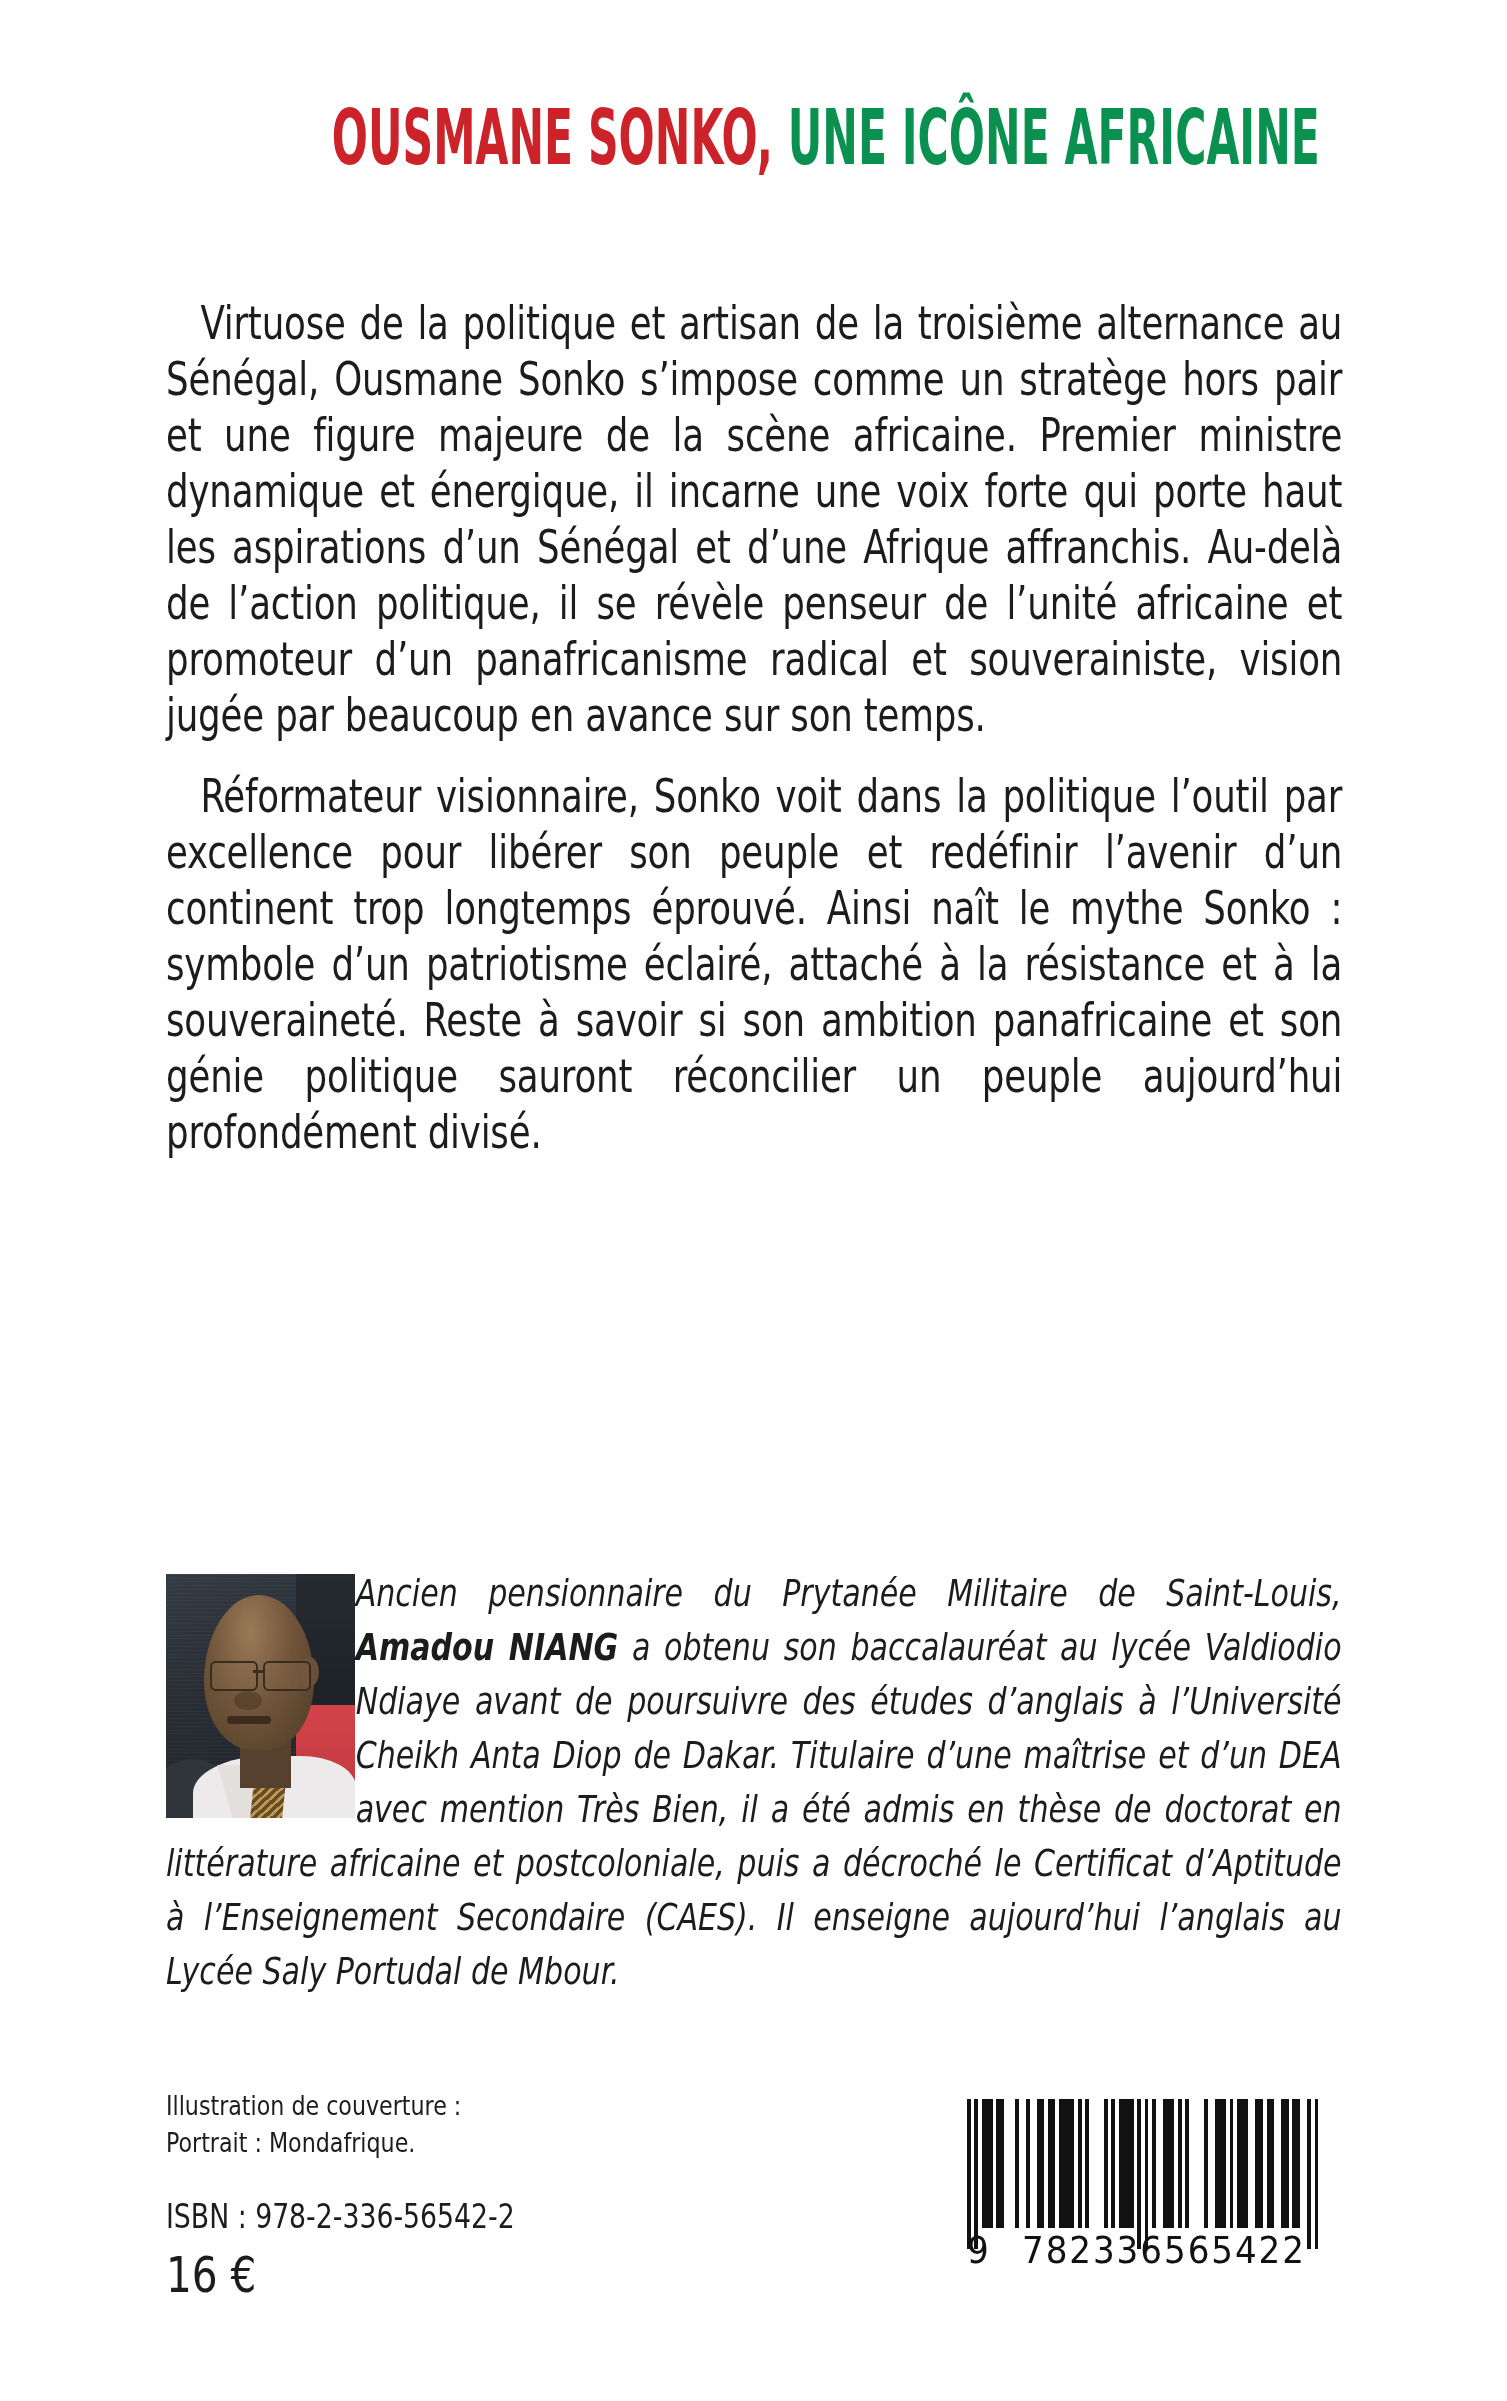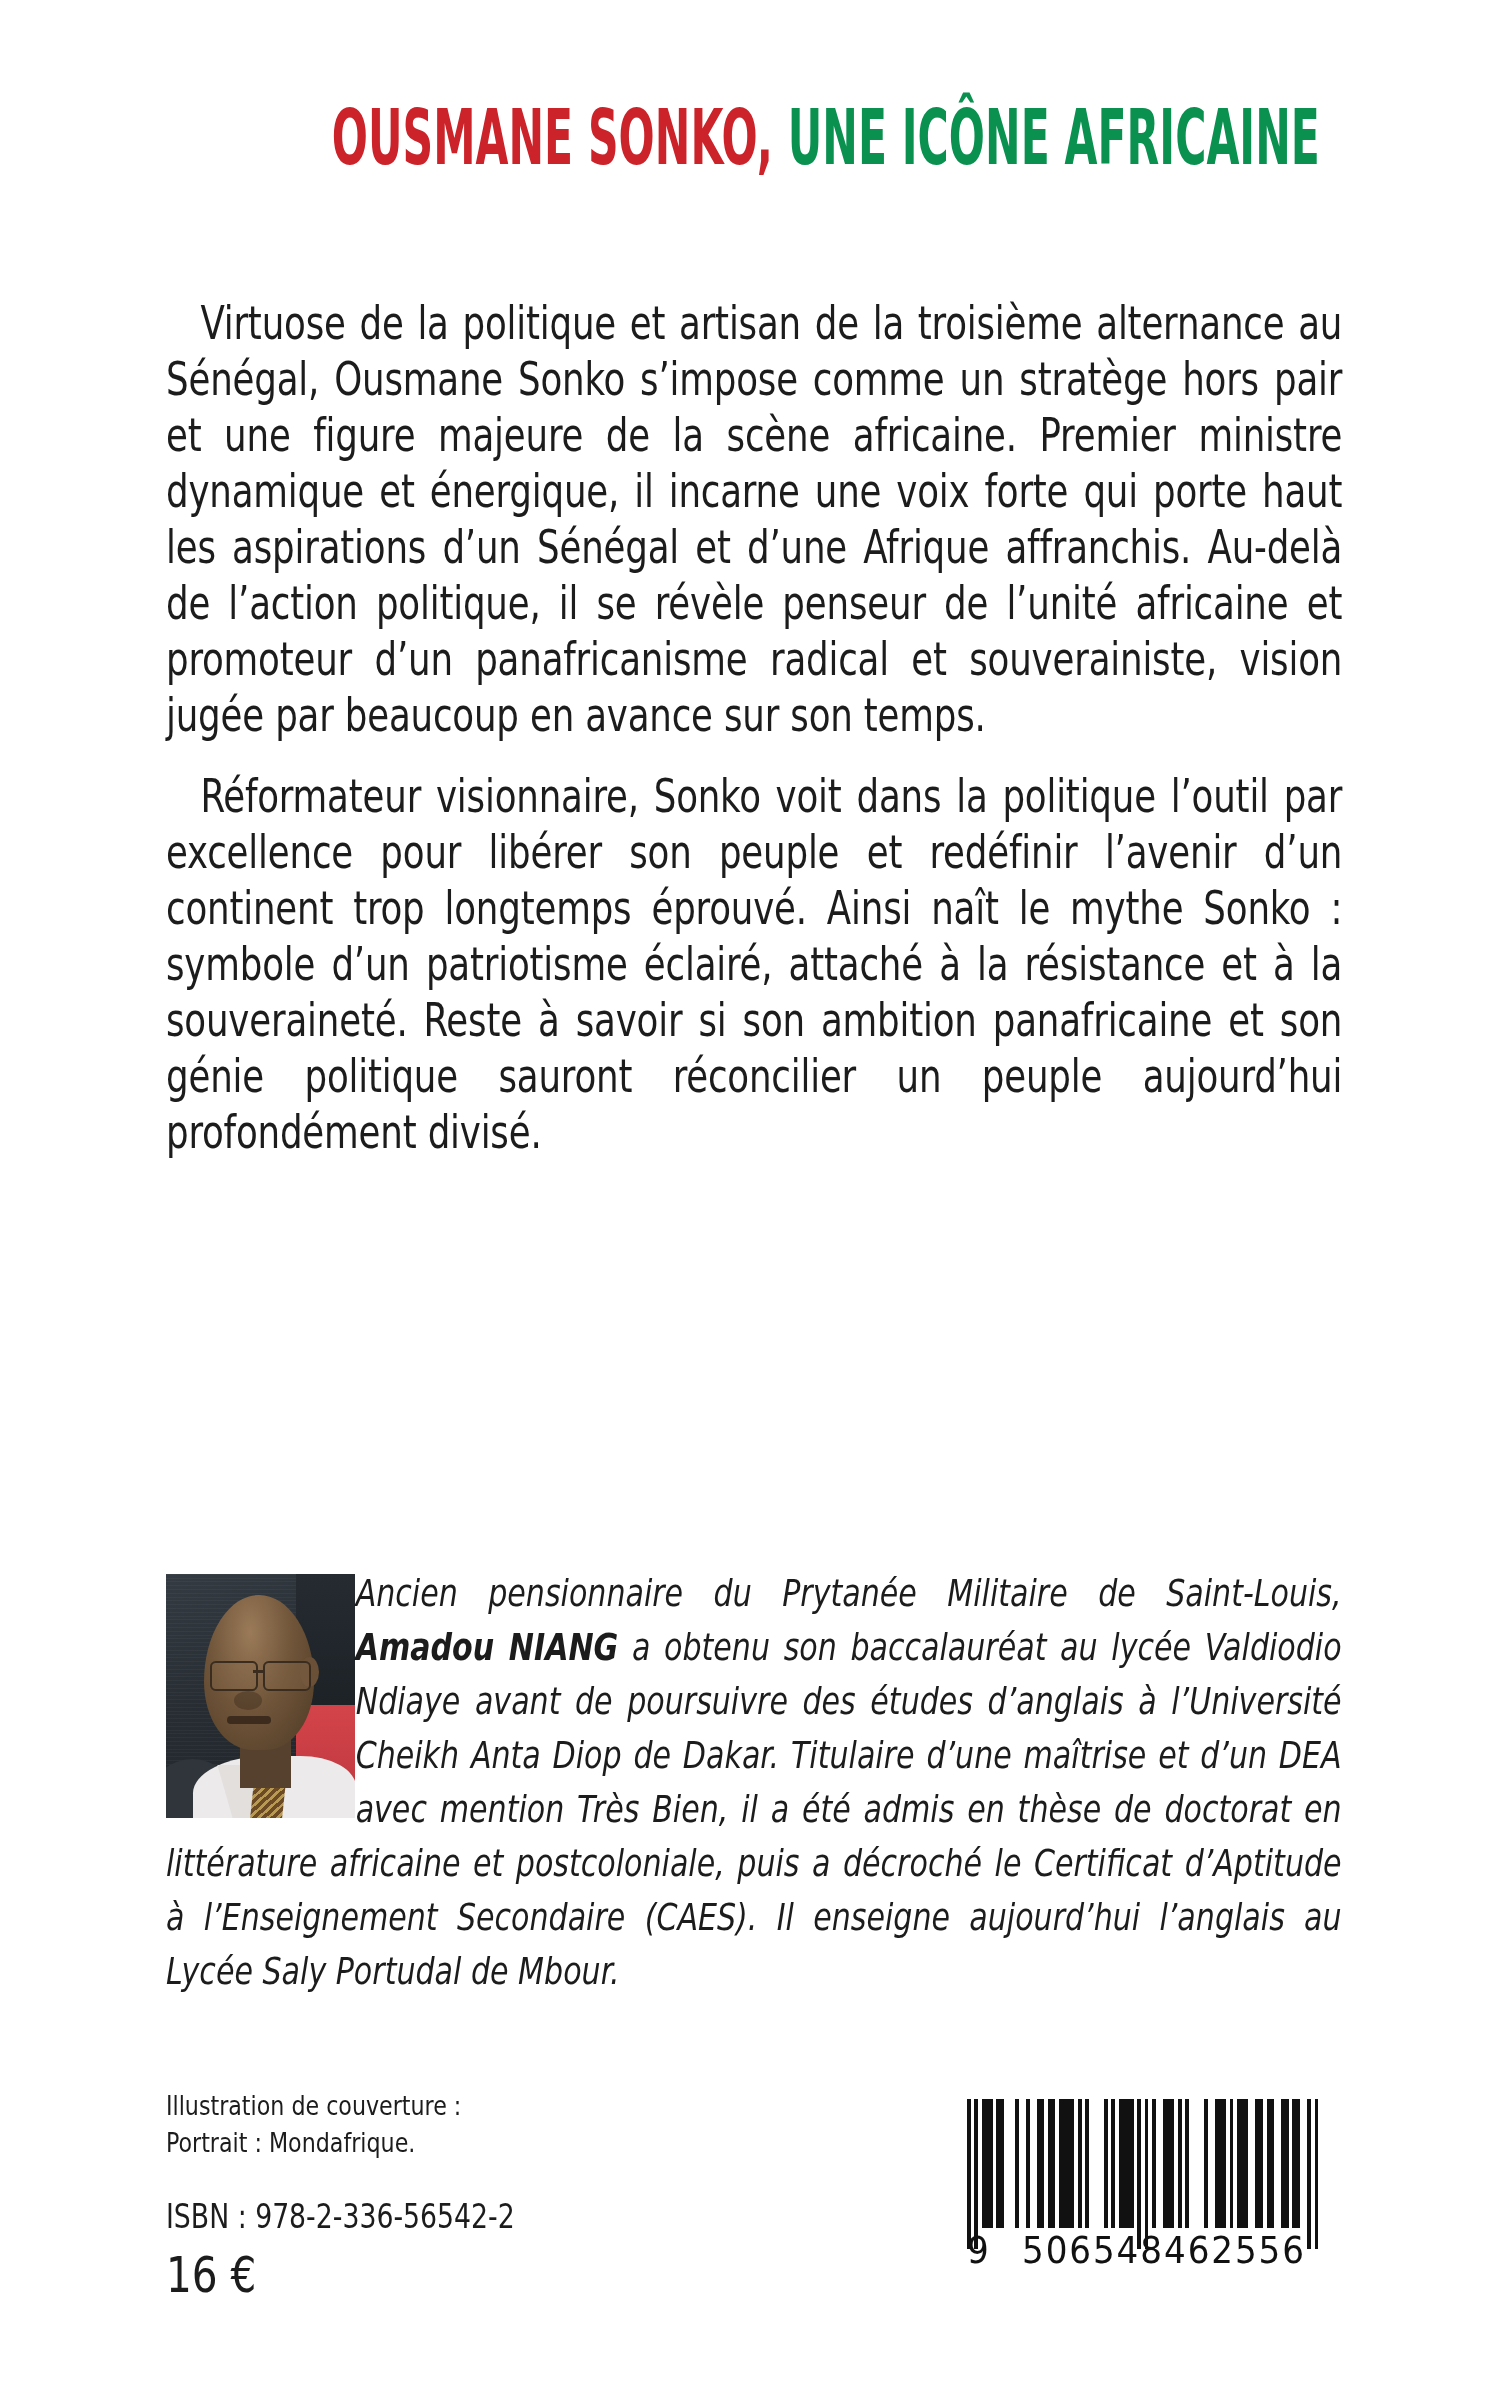--- a/index.html
+++ b/index.html
@@ -325,17 +325,17 @@
       <i style="width: 7.4px;"></i>
       <i class="sp" style="width: 3.7px;"></i>
       <i style="width: 7.4px;"></i>
       <i class="sp" style="width: 7.4px;"></i>
       <i class="guard" style="width: 3.7px;"></i>
       <i class="sp guard" style="width: 3.7px;"></i>
       <i class="guard" style="width: 3.7px;"></i>
     </div>
   <div class="bc-digits">
     <span class="bc-d-lead">9</span>
-    <span class="bc-d-left">506548</span>
-    <span class="bc-d-right">462556</span>
+    <span class="bc-d-left">782336</span>
+    <span class="bc-d-right">565422</span>
   </div>
 </div>
 
 
 </body></html>

